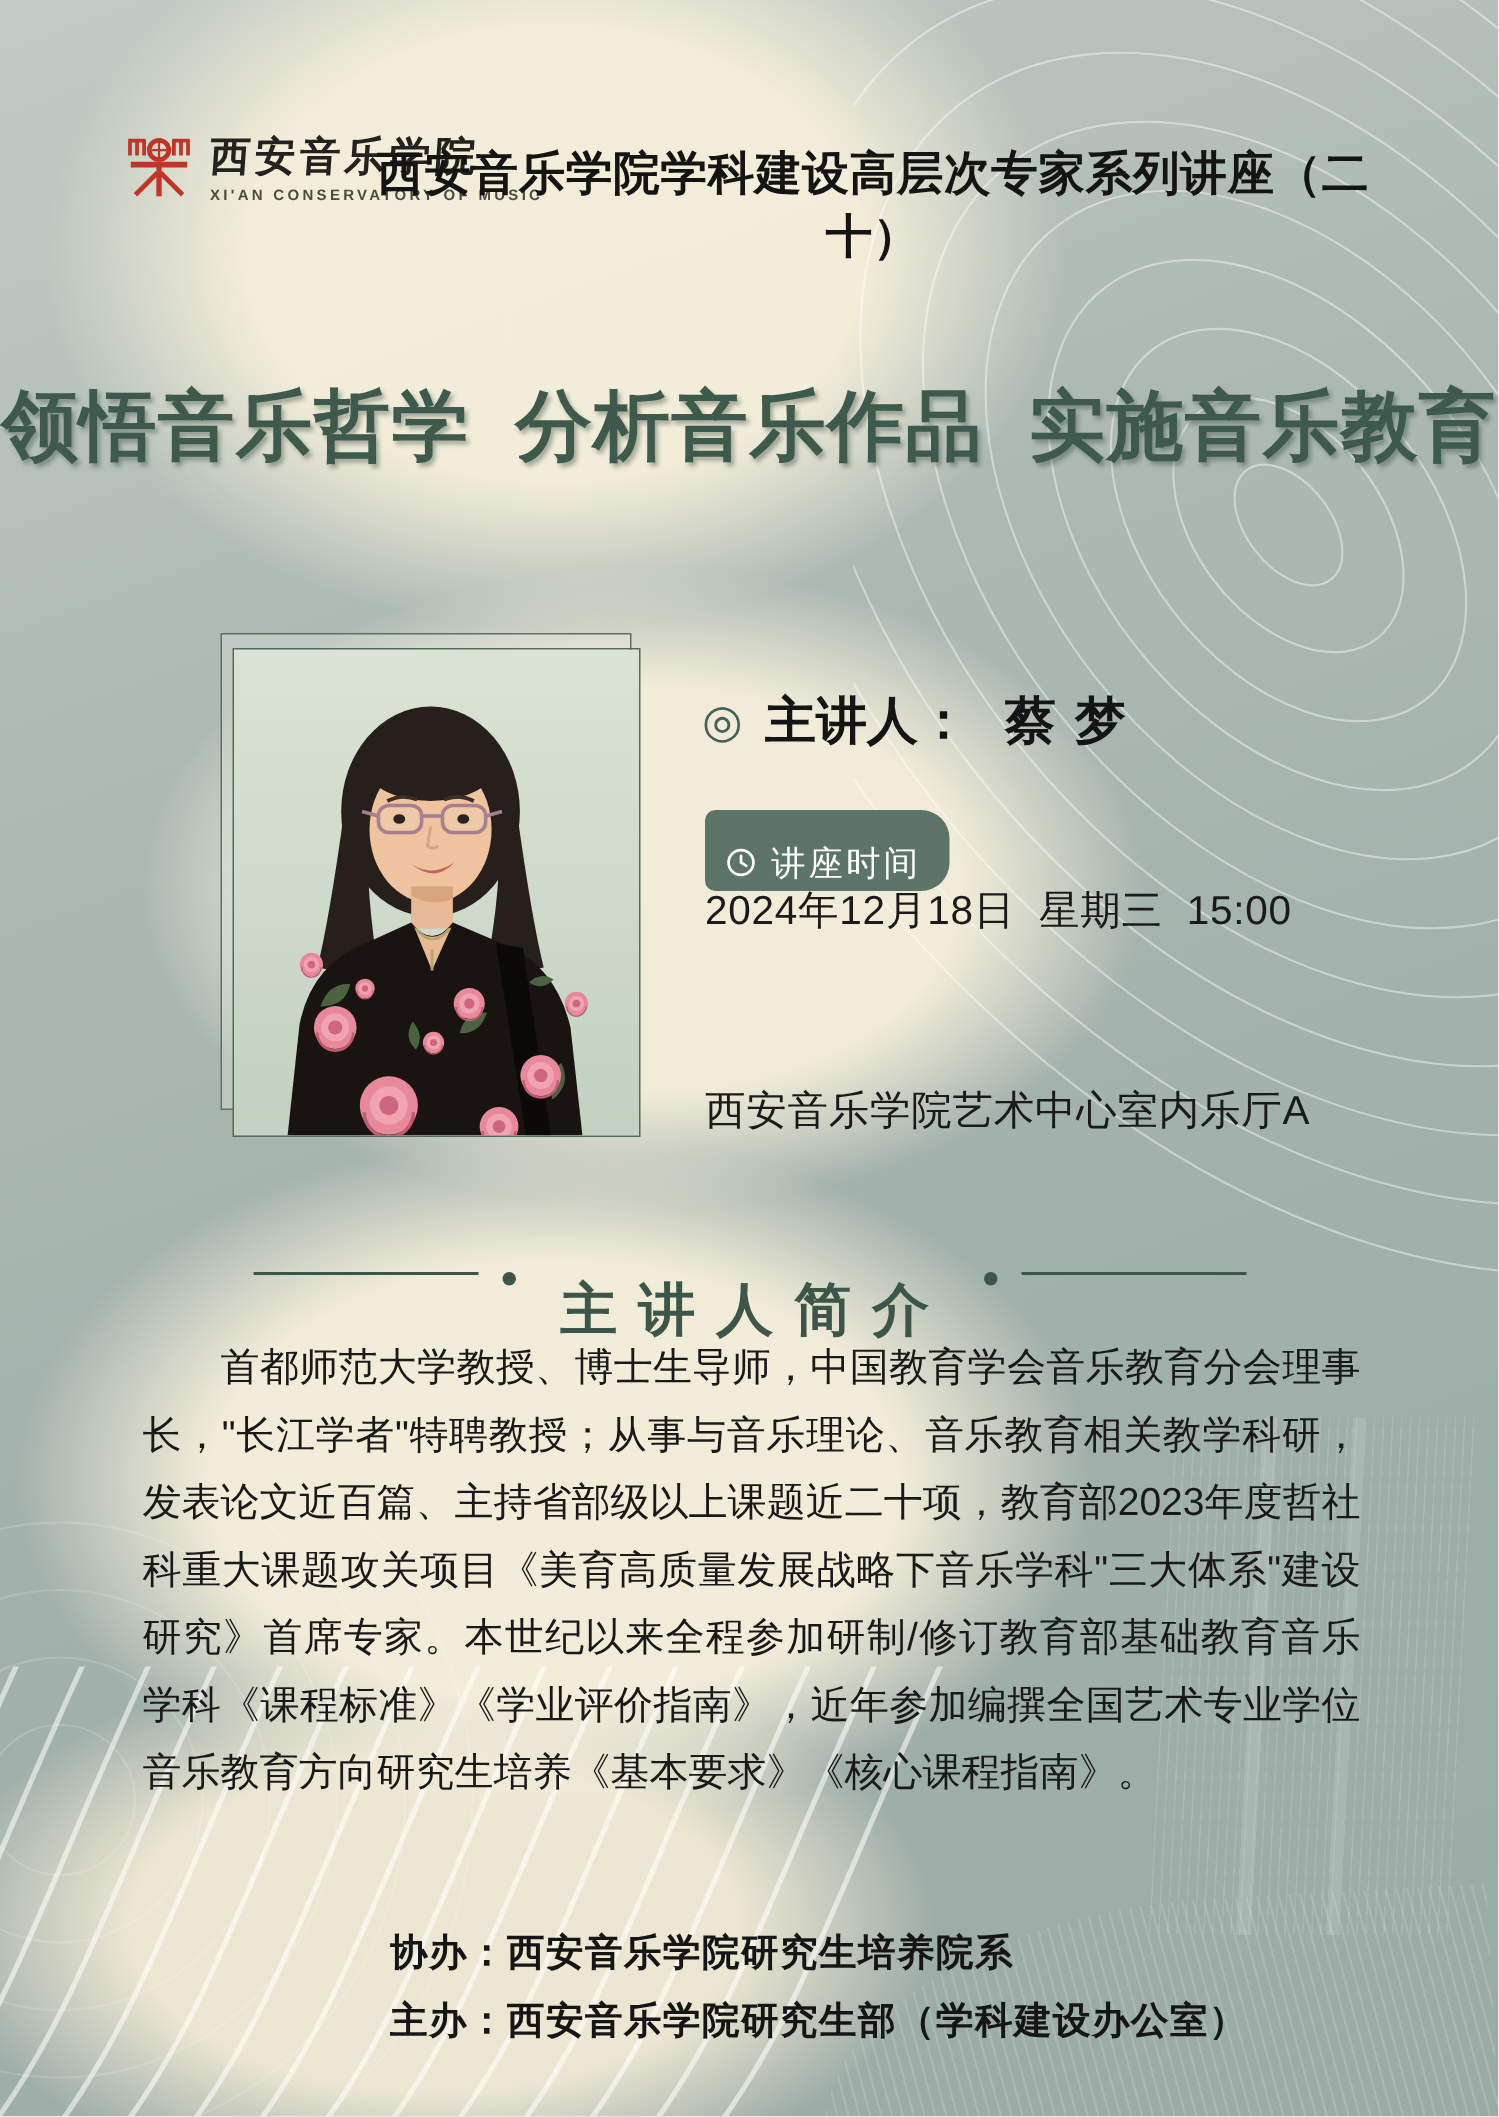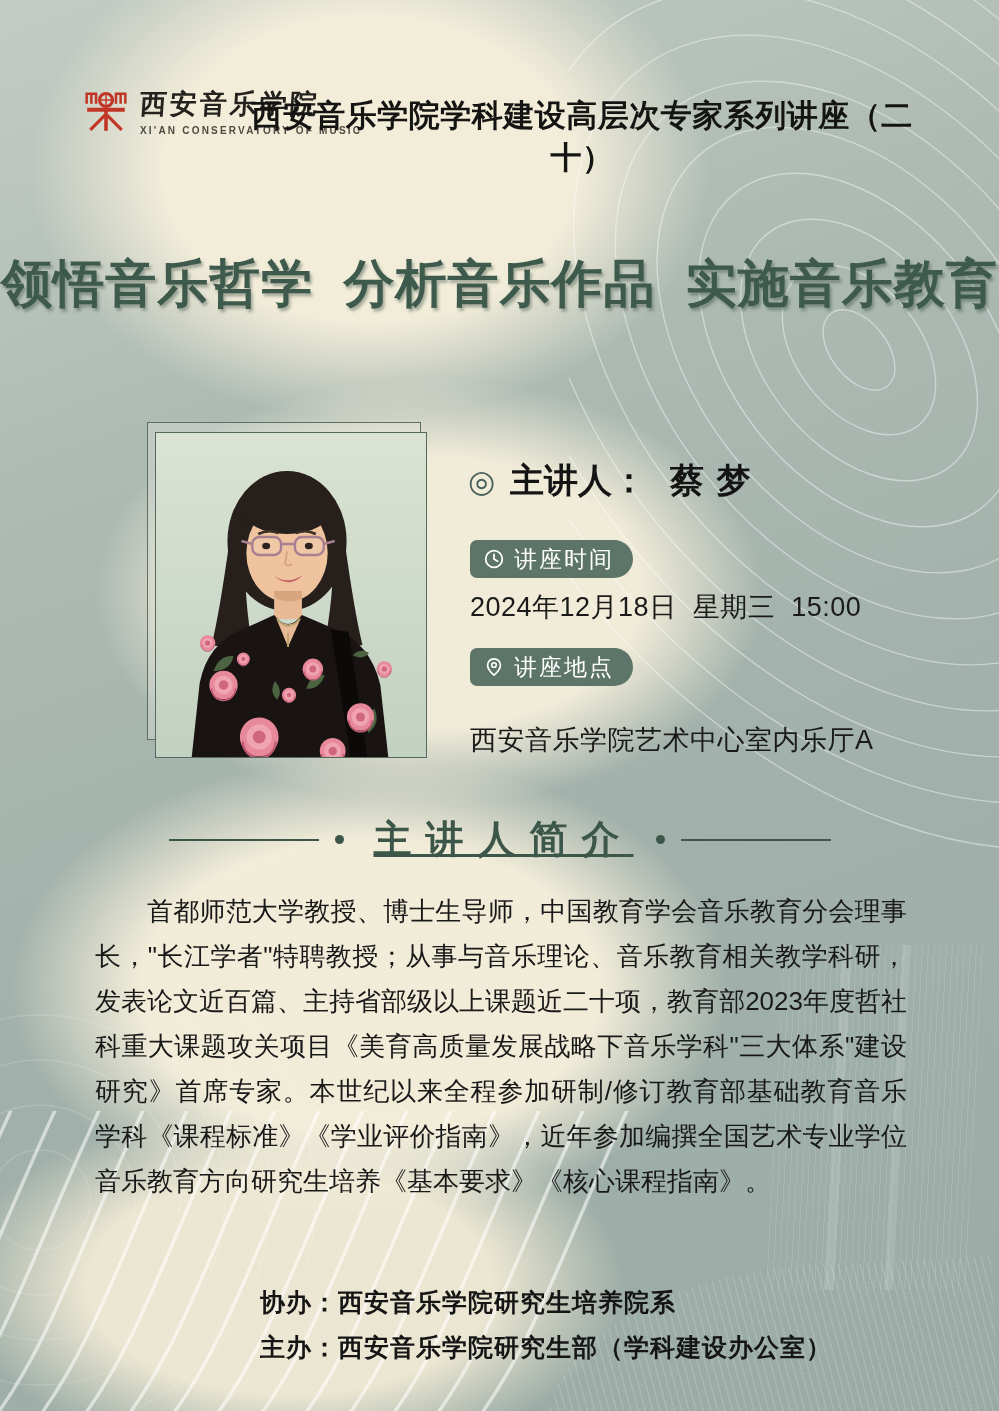--- a/index.html
+++ b/index.html
@@ -44,31 +44,31 @@
     border:1px solid #5c6f63;background:rgba(240,240,228,.30);}
   .photo{position:absolute;inset:0;border:1px solid #56695e;overflow:hidden;}
   .photo svg{display:block;width:100%;height:100%;}
 
   
   .speaker-line{position:absolute;left:468px;top:458px;display:flex;align-items:center;
     font-family:"Liberation Serif","DejaVu Serif",serif;font-weight:900;font-size:34px;color:#141414;}
   .speaker-bullet{color:#46615a;font-size:31px;margin-right:15px;font-weight:400;}
   .speaker-name{margin-left:24px;letter-spacing:2px;}
   .badge{position:absolute;left:470px;height:38px;display:inline-flex;align-items:center;gap:9px;
-    padding:0 19px 0 13px;background:#5d7468;color:#fff;font-size:23px;letter-spacing:2px;
+    padding:16px 19px 0 13px;background:#5d7468;color:#fff;font-size:23px;letter-spacing:2px;
     border-radius:7px 19px 19px 7px;}
   .badge-time{top:540px;}
   .badge-location{top:648px;}
   .plain-value{position:absolute;left:470px;font-size:27px;color:#1a1a1a;white-space:pre;letter-spacing:.5px;}
   .time-value{top:589px;text-align:right;}
   .location-value{top:698px;margin-top:24px;}
 
   
-  .section-head{position:absolute;left:0;top:814px;width:100%;display:flex;align-items:center;
-    justify-content:center;gap:16px;color:#3c564a;text-decoration:underline;}
+  .section-head{position:absolute;left:0;top:848px;width:100%;display:flex;align-items:flex-start;
+    justify-content:center;gap:16px;color:#3c564a;}
   .rule{width:150px;height:2px;background:#3c564a;}
   .dot{width:9px;height:9px;border-radius:50%;background:#3c564a;}
   .section-title{font-family:"Liberation Serif","DejaVu Serif",serif;font-weight:700;font-size:38px;
     letter-spacing:14px;color:#3c564a;margin:0 6px 0 14px;}
   .bio-text{position:absolute;left:95px;top:889px;width:812px;font-size:26px;line-height:45px;
     text-align:justify;text-indent:2em;color:#191919;margin:0;}
 
   
   .footer{position:absolute;left:260px;top:1280px;font-family:"Liberation Serif","DejaVu Serif",serif;
     font-weight:700;font-size:25px;line-height:45px;color:#151515;letter-spacing:1px;}
@@ -227,27 +227,20 @@
 
   <div class="badge badge-time">
     <svg width="22" height="22" viewBox="0 0 22 22">
       <circle cx="11" cy="11" r="8.3" fill="none" stroke="#ffffff" stroke-width="1.8"></circle>
       <path d="M11 6.5 V11 L14.6 13.2" fill="none" stroke="#ffffff" stroke-width="1.8" stroke-linecap="round"></path>
     </svg>
     <span>讲座时间</span>
   </div>
   <div class="plain-value time-value">2024年12月18日  星期三  15:00</div>
 
-  <div class="badge badge-location">
-    <svg width="22" height="22" viewBox="0 0 22 22">
-      <path d="M11 2.8 a6.4 6.4 0 0 1 6.4 6.4 c0 4.5 -6.4 10 -6.4 10 s-6.4 -5.5 -6.4 -10 a6.4 6.4 0 0 1 6.4 -6.4 z" fill="none" stroke="#ffffff" stroke-width="1.7"></path>
-      <circle cx="11" cy="9" r="2.3" fill="none" stroke="#ffffff" stroke-width="1.6"></circle>
-    </svg>
-    <span>讲座地点</span>
-  </div>
   <div class="plain-value location-value">西安音乐学院艺术中心室内乐厅A</div>
 
   <div class="section-head">
     <span class="rule"></span>
     <span class="dot"></span>
     <span class="section-title">主讲人简介</span>
     <span class="dot"></span>
     <span class="rule"></span>
   </div>
   <p class="bio-text">首都师范大学教授、博士生导师，中国教育学会音乐教育分会理事长，"长江学者"特聘教授；从事与音乐理论、音乐教育相关教学科研，发表论文近百篇、主持省部级以上课题近二十项，教育部2023年度哲社科重大课题攻关项目《美育高质量发展战略下音乐学科"三大体系"建设研究》首席专家。本世纪以来全程参加研制/修订教育部基础教育音乐学科《课程标准》《学业评价指南》，近年参加编撰全国艺术专业学位音乐教育方向研究生培养《基本要求》《核心课程指南》。</p>

